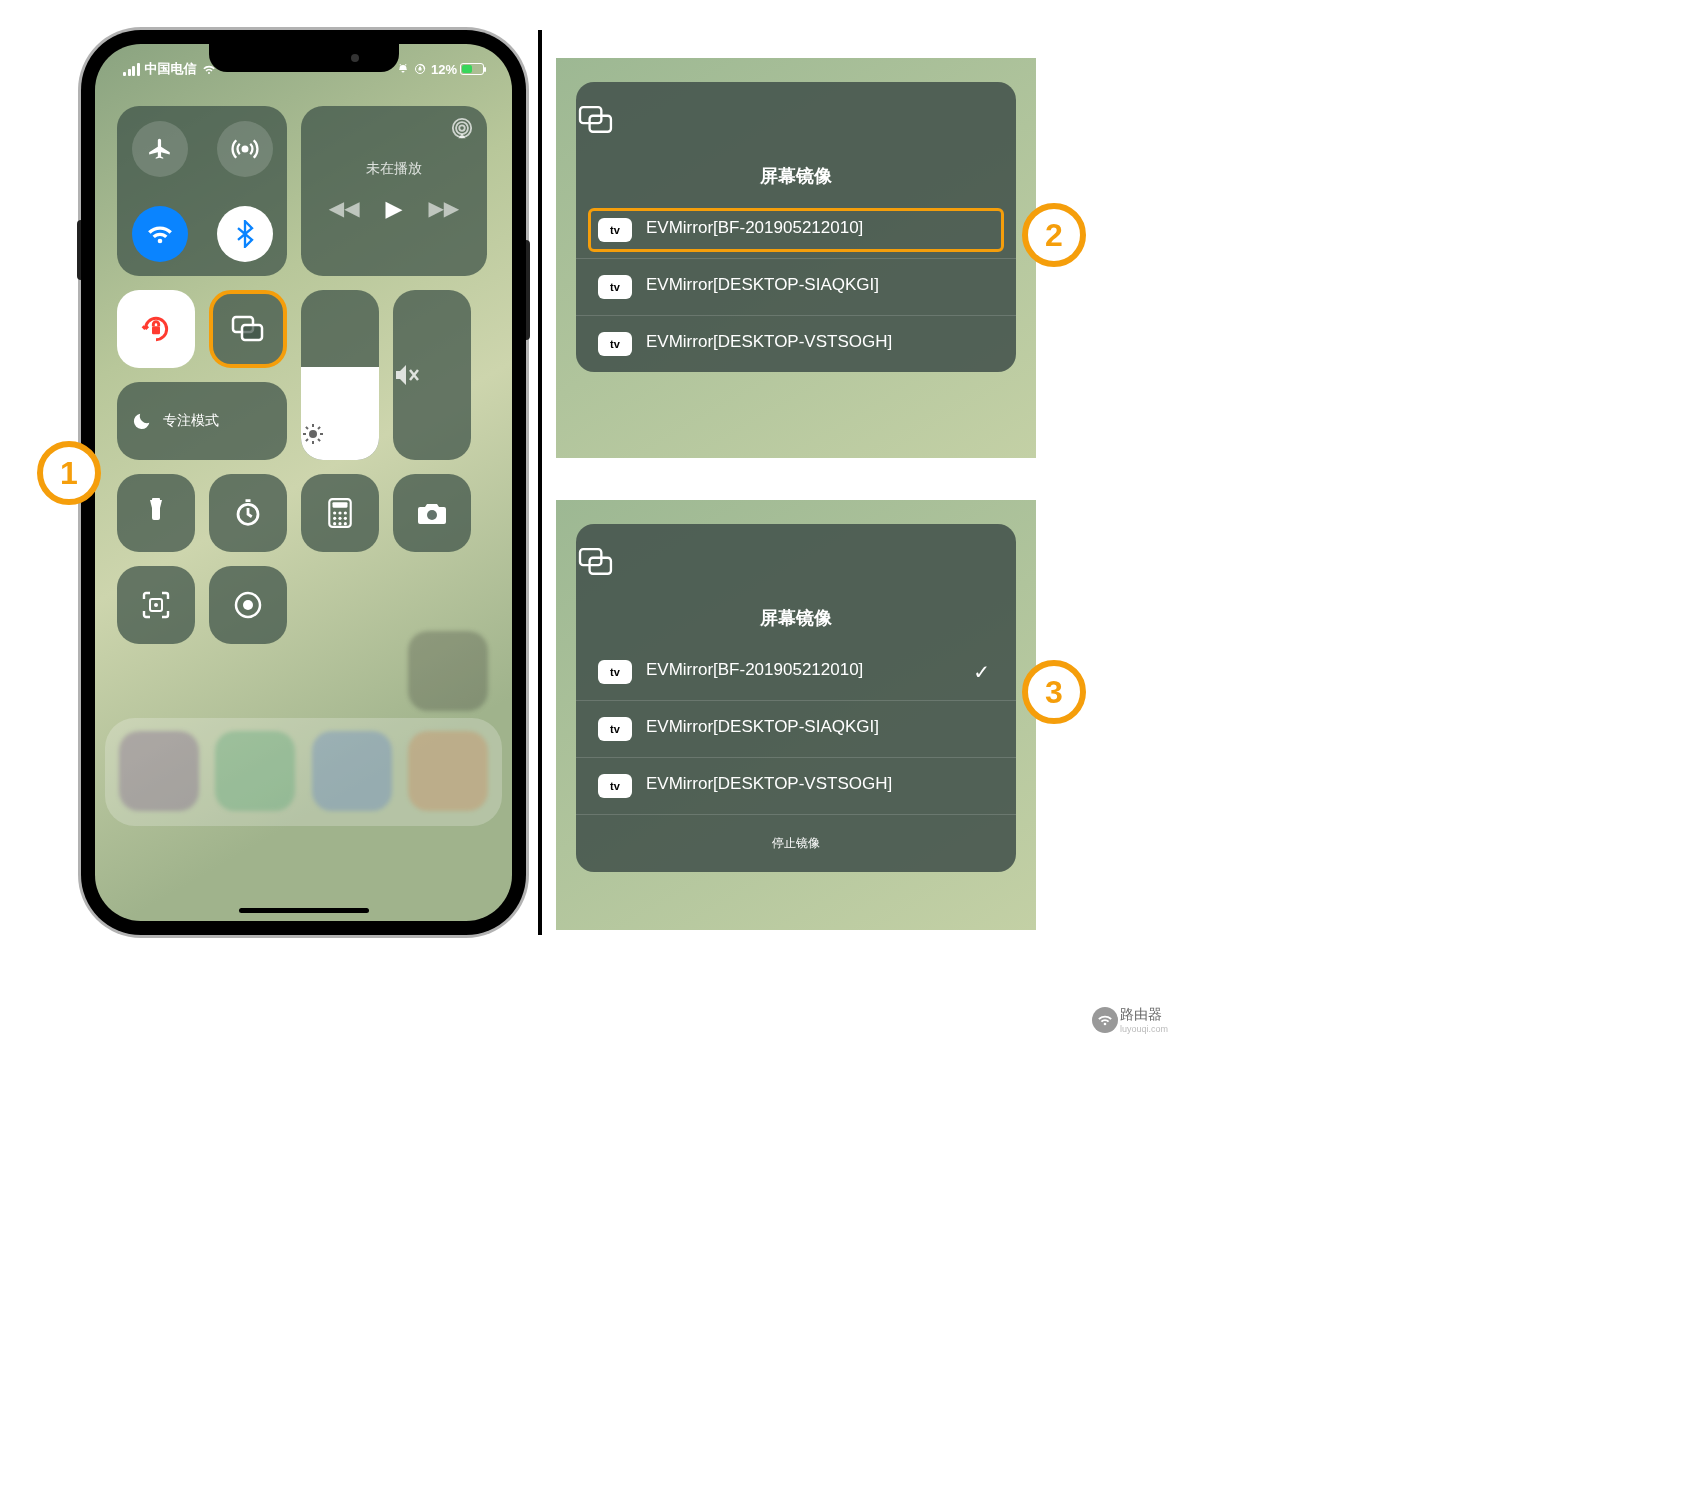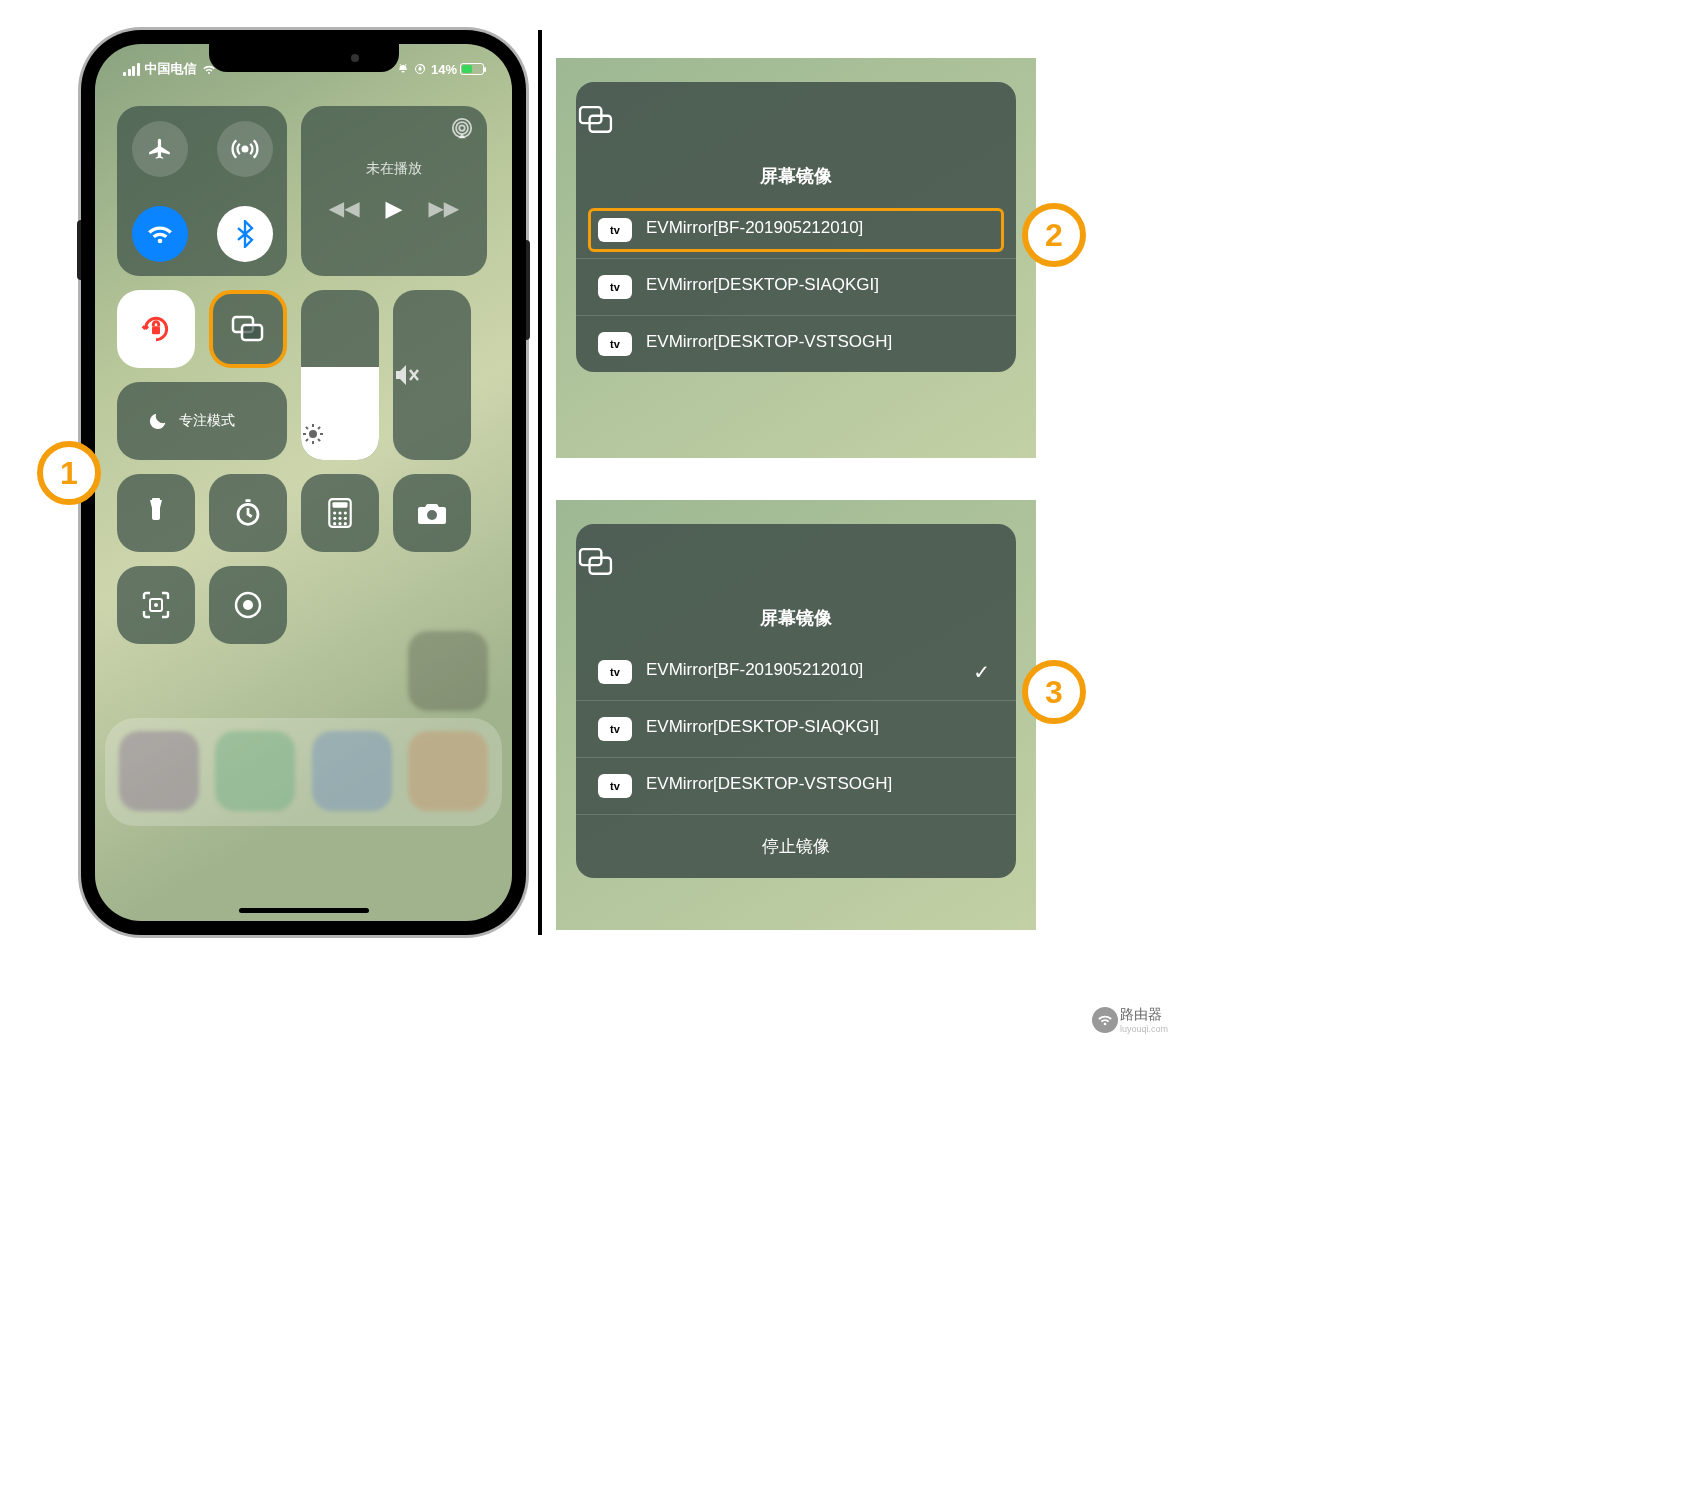--- a/index.html
+++ b/index.html
@@ -60,21 +60,21 @@
   .circ.wifi{background:#0a84ff;color:#fff}
   .circ.bt{background:#fff;color:#0a84ff}
   .music{width:186px;height:170px;display:flex;flex-direction:column;align-items:center;justify-content:center;font-size:14px;color:rgba(255,255,255,0.8)}
   .music .airp{position:absolute;top:12px;right:14px;}
   .music .mcontrols{display:flex;gap:26px;margin-top:18px;font-size:20px;color:rgba(255,255,255,0.6)}
   .music .mcontrols .play{color:#fff;font-size:22px}
 
   .tile-sm{width:78px;height:78px;display:flex;align-items:center;justify-content:center;font-size:28px;}
   .lock{background:#fff;color:#ff3b30}
   .mirror{border:4px solid var(--orange);position:relative}
-  .focus{width:170px;height:78px;display:flex;align-items:center;gap:10px;padding-left:30px;font-size:14px}
+  .focus{width:170px;height:78px;display:flex;align-items:center;gap:10px;padding-left:14px;font-size:14px}
   .volbri{width:78px;height:170px;border-radius:22px;overflow:hidden;background:var(--tile);position:relative;display:flex;align-items:flex-end;}
   .volbri .fill{width:100%;background:#fff;height:55%;}
   .volbri .icn{position:absolute;left:0;bottom:14px;width:100%;text-align:center;color:#555;font-size:22px}
   .mute{align-items:center;justify-content:center}
   .mute .icn{color:rgba(255,255,255,0.8);position:static}
   .column{display:flex;flex-direction:column;gap:14px}
 
   svg{display:block}
 
   
@@ -88,21 +88,21 @@
   .pw1{top:58px;height:400px}
   .pw2{top:500px;height:430px}
   .panel{margin:14px 10px;background:rgba(70,85,78,0.9);border-radius:18px;color:#fff;overflow:hidden;}
   .phead{text-align:center;padding:22px 0 14px 0;}
   .phead .t{margin-top:28px;font-size:18px;font-weight:700}
   .prow{display:flex;gap:14px;padding:16px 22px;font-size:17px;position:relative}
   .prow + .prow{border-top:1px solid rgba(255,255,255,0.15)}
   .prow .badge{background:#fff;color:#000;border-radius:6px;width:34px;height:24px;font-size:11px;font-weight:700;display:flex;align-items:center;justify-content:center;}
   .prow .check{position:absolute;right:26px;font-size:20px;}
   .prow.hl::before{content:"";position:absolute;left:12px;right:12px;top:6px;bottom:6px;border:3px solid var(--orange);border-radius:6px;pointer-events:none}
-  .pfoot{border-top:1px solid rgba(255,255,255,0.15);text-align:center;padding:20px 10px;font-size:17px}
+  .pfoot{border-top:1px solid rgba(255,255,255,0.15);text-align:center;padding:20px 10px;font-size:12px}
 
   
   .wm{position:absolute;right:12px;bottom:-2px;display:flex;align-items:center;gap:2px;color:#888;font-size:12px;}
   .wm .c{width:26px;height:26px;border-radius:50%;background:#999;display:flex;align-items:center;justify-content:center;color:#fff;}
   .wm .sm{font-size:9px;color:#bbb}
 </style>
 </head>
 <body>
 
 <div class="stage">
@@ -140,21 +140,21 @@
               </svg>
           </span>
           <span>
             <svg width="12" height="12" viewBox="0 0 24 24" fill="none" stroke="white" stroke-width="2">
                 <circle cx="12" cy="12" r="9"></circle>
                 <path d="M12 3a9 9 0 019 9" stroke-width="3"></path>
                 <path d="M10 10V9a2 2 0 114 0v1m-5 0h6v5h-6z" fill="white" stroke="none"></path>
               </svg>
           </span>
           <span class="batt">
-            <span>14%</span>
+            <span>12%</span>
             <span class="shell">
                 <span class="fill"></span>
               </span>
           </span>
         </div>
       </div>
 
       <div class="cc">
 
         <div class="row">

